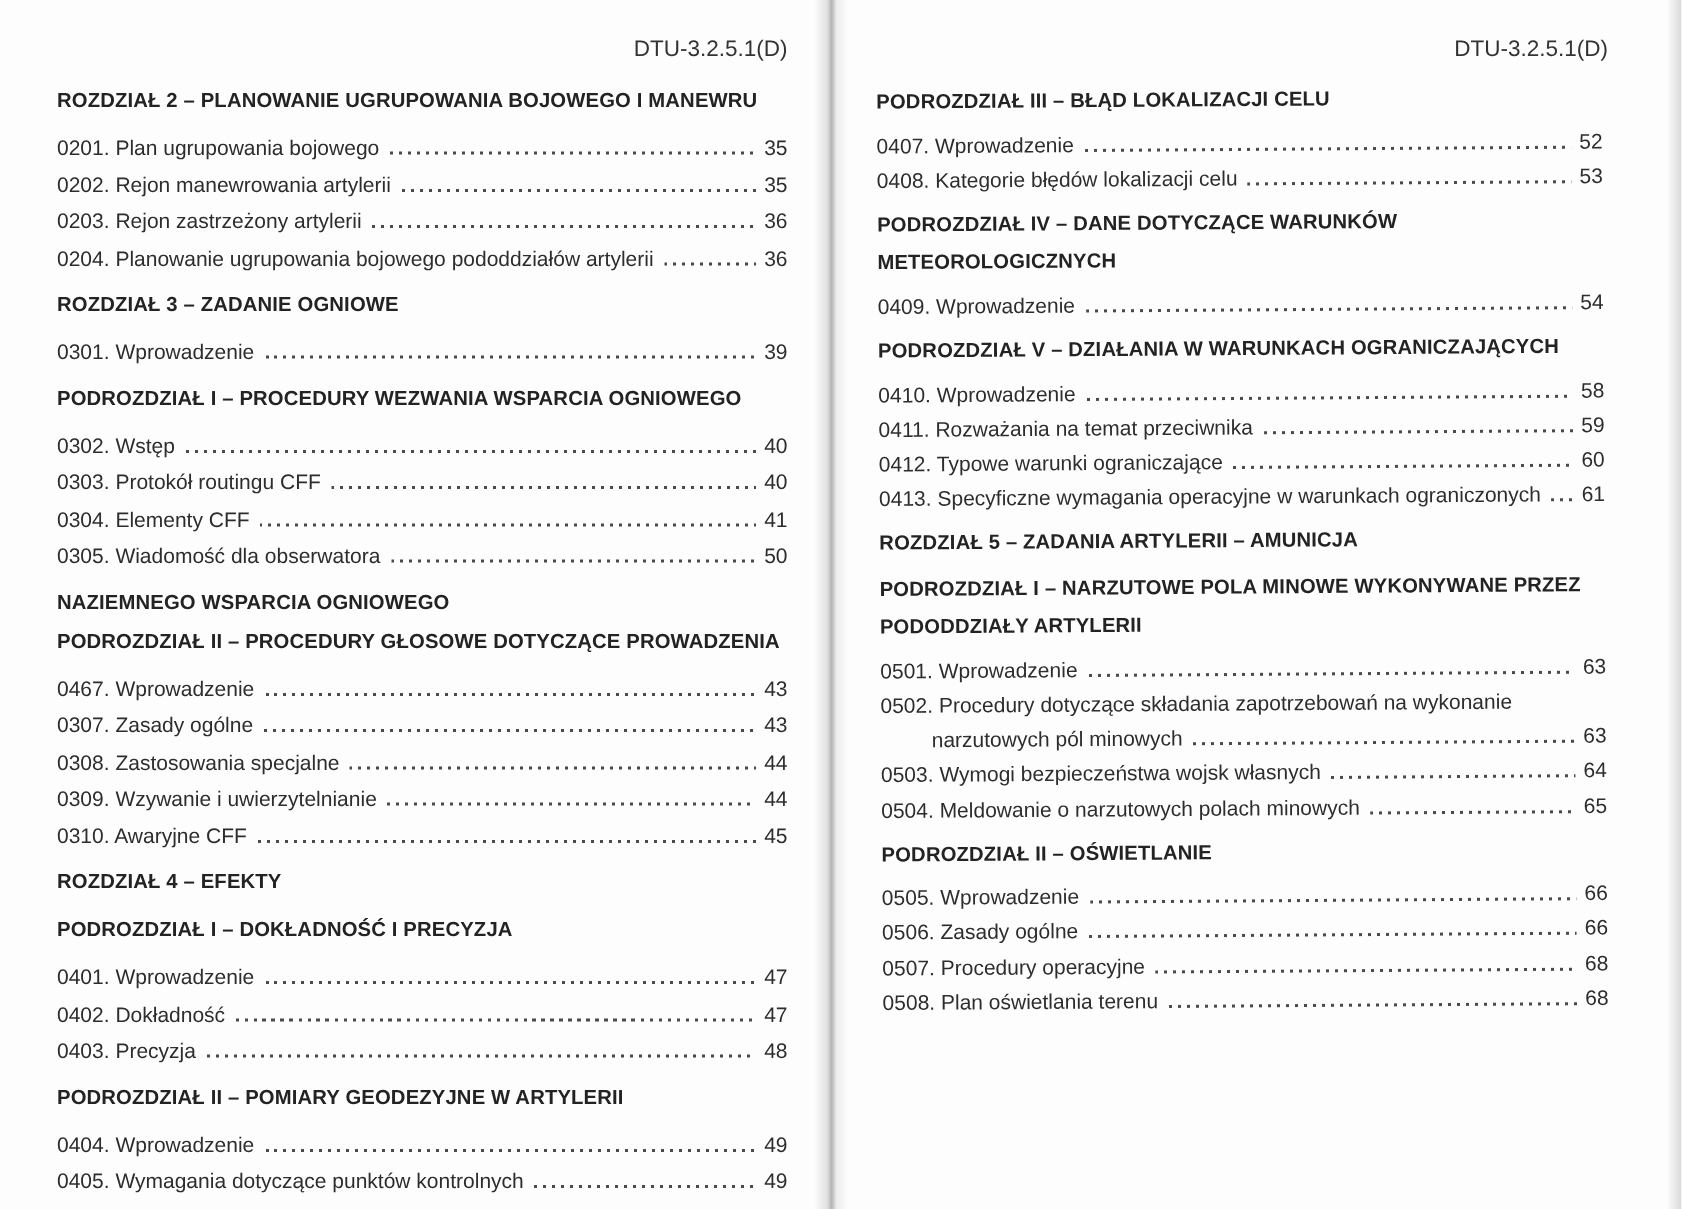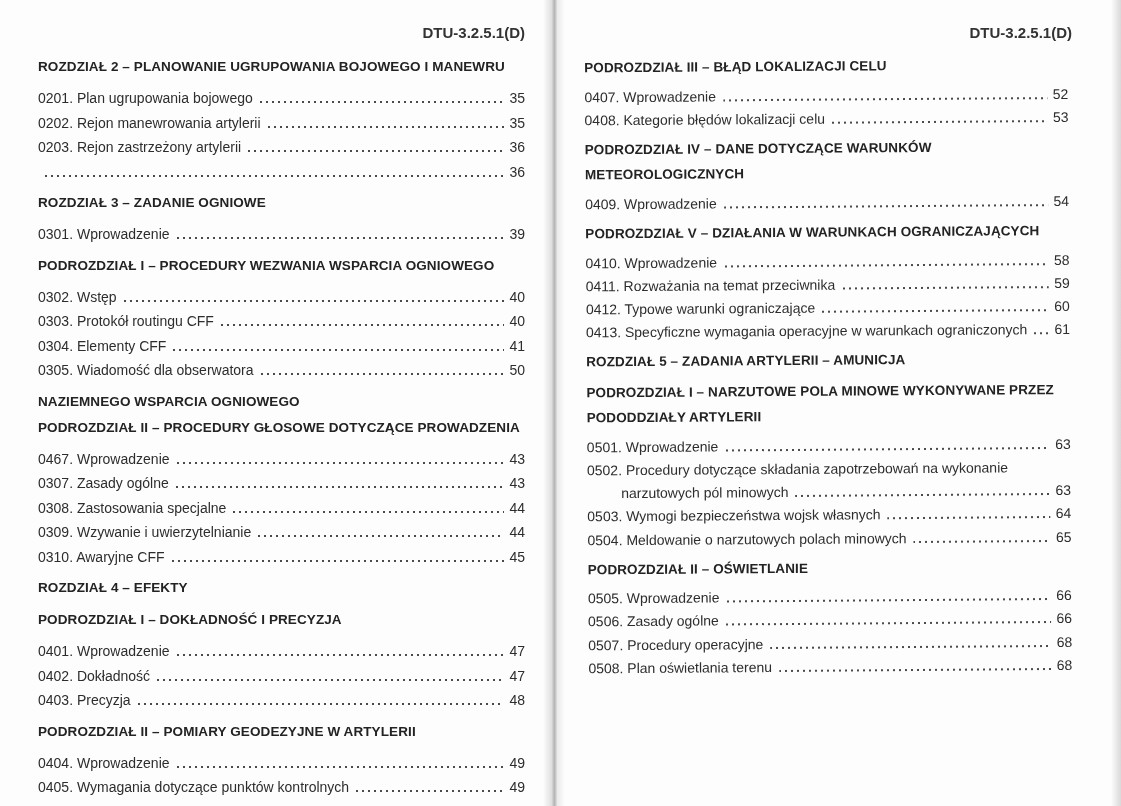--- a/index.html
+++ b/index.html
@@ -14,21 +14,20 @@
   .scan { position: absolute; inset: 0; background: #fdfdfd; }
 
   .page { position: absolute; top: 0; bottom: 0; box-sizing: border-box; background: transparent; }
   .page-left  { left: 0;     width: 560px; padding: 24px 35px 0 38px; }
   .page-right { left: 560px; width: 561px; padding: 24px 49px 0 28px; }
 
   .page-header {
     text-align: right;
     font-size: 15px; line-height: 18px;
     color: #333333;
-    font-weight: bold;
   }
 
   .toc { margin-top: 12px; }
   .page-right .toc { transform: rotate(-0.4deg); transform-origin: 40% 90%; }
 
   .toc-heading { font-weight: bold; font-size: 13.5px; color: #232323; margin: 6px 0; letter-spacing: 0.1px; }
   .page-right .toc-heading { margin: 5px 0; }
   .heading-line { line-height: 26px; white-space: nowrap; }
   .page-right .heading-line { line-height: 25.5px; }
 
@@ -85,20 +84,21 @@
           <span class="entry-label">0202. Rejon manewrowania artylerii</span>
           <span class="dots"></span>
           <span class="page-num">35</span>
         </div>
         <div class="toc-entry">
           <span class="entry-label">0203. Rejon zastrzeżony artylerii</span>
           <span class="dots"></span>
           <span class="page-num">36</span>
         </div>
         <div class="toc-entry">
+          <span class="entry-label">0204. Planowanie ugrupowania bojowego pododdziałów artylerii</span>
           <span class="dots"></span>
           <span class="page-num">36</span>
         </div>
         <div class="toc-heading">
           <div class="heading-line">ROZDZIAŁ 3 – ZADANIE OGNIOWE</div>
         </div>
         <div class="toc-entry">
           <span class="entry-label">0301. Wprowadzenie</span>
           <span class="dots"></span>
           <span class="page-num">39</span>

